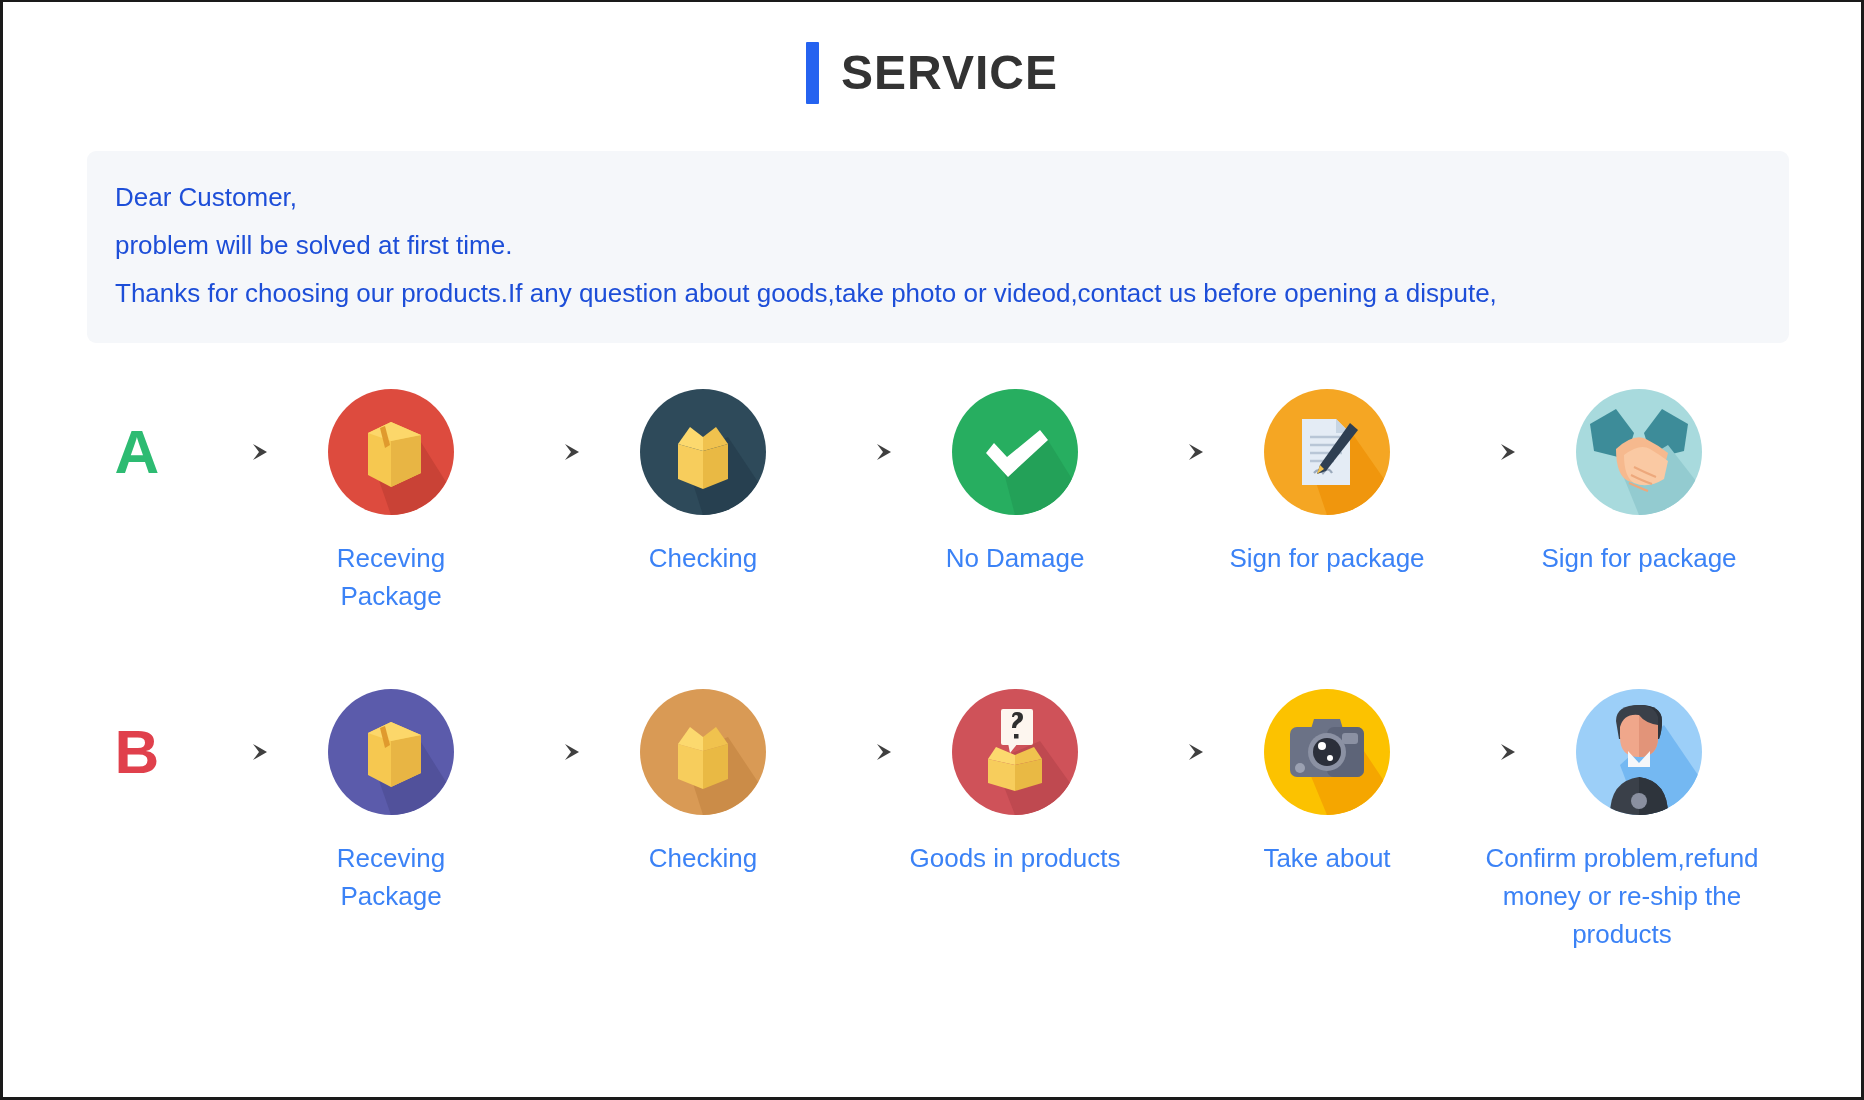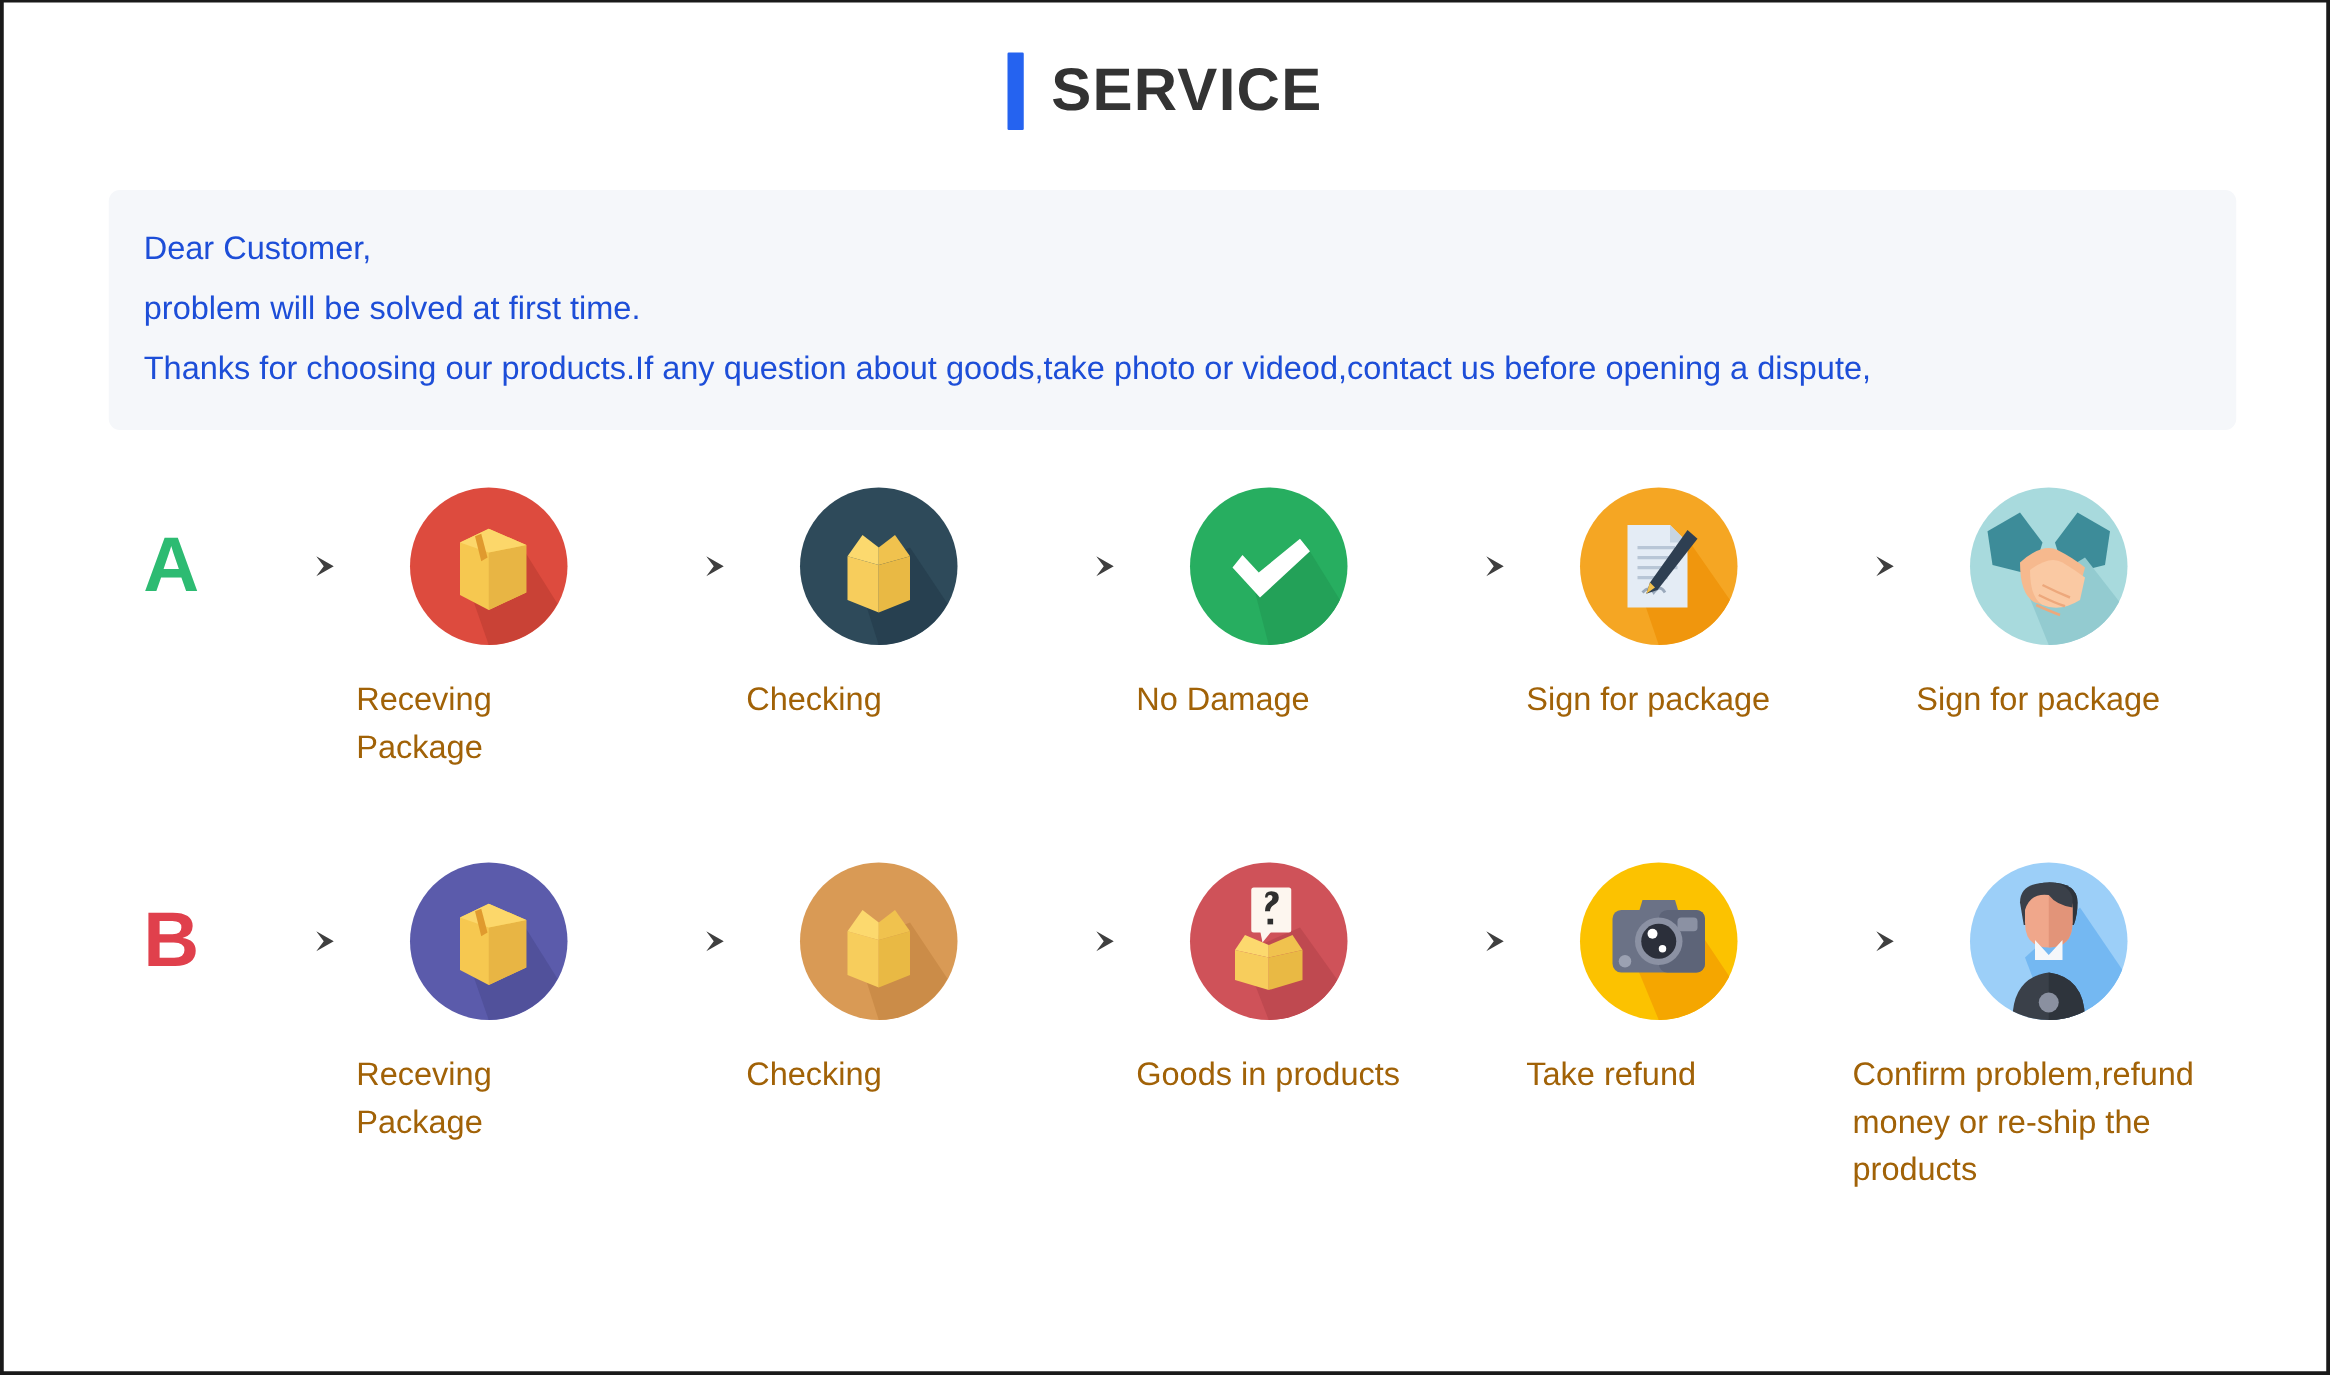--- a/index.html
+++ b/index.html
@@ -111,21 +111,22 @@
     overflow: hidden;
     display: flex;
     align-items: center;
     justify-content: center;
   }
   .icon-circle svg { display: block; }
   .step-label {
     margin-top: 24px;
     font-size: 26px;
     line-height: 38px;
-    color: #a16207;
+    color: #3b82f6;
+    text-align: center;
     font-weight: 400;
     width: 100%;
   }
   .step-wide .step-label { width: 280px; margin-left: -34px; }
 </style>
 </head>
 <body>
 
 <div id="page">
 
@@ -413,21 +414,21 @@
           <rect x="26" y="38" width="74" height="50" rx="7" fill="#6b7286"></rect>
           <rect x="63" y="38" width="37" height="50" rx="7" fill="#5d6478"></rect>
           <rect x="78" y="44" width="16" height="11" rx="3" fill="#8b91a3"></rect>
           <circle cx="63" cy="63" r="19" fill="#8b91a3"></circle>
           <circle cx="63" cy="63" r="14" fill="#2b2f3a"></circle>
           <circle cx="58" cy="57" r="4" fill="#ffffff"></circle>
           <circle cx="66" cy="69" r="3" fill="#ffffff"></circle>
           <circle cx="36" cy="79" r="5" fill="#9ba1b2"></circle>
         </svg>
       </div>
-      <div class="step-label">Take refund</div>
+      <div class="step-label">Take about</div>
     </div>
 
     <div class="arrow-cell">
       <span class="arrow">
           <svg width="80" height="26" viewBox="0 0 80 26">
             <defs>
               <linearGradient id="bg5" x1="0" x2="1">
                 <stop offset="0" stop-color="#c9c9c9"></stop>
                 <stop offset="1" stop-color="#3f3f3f"></stop>
               </linearGradient>

